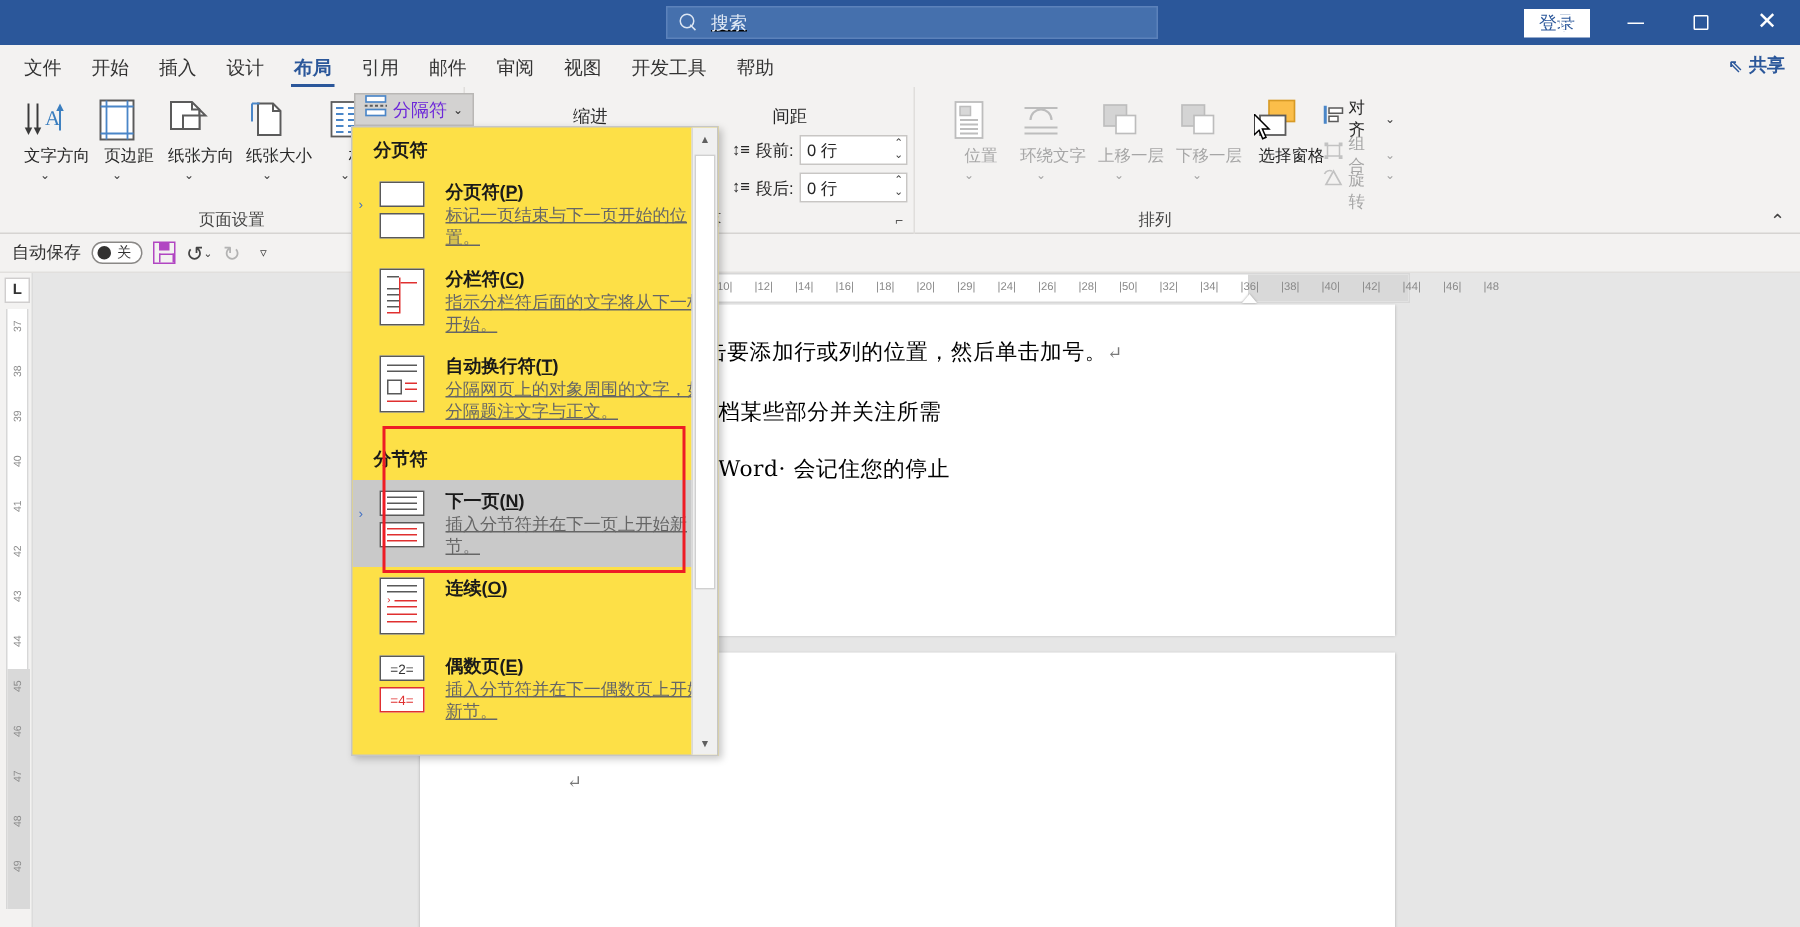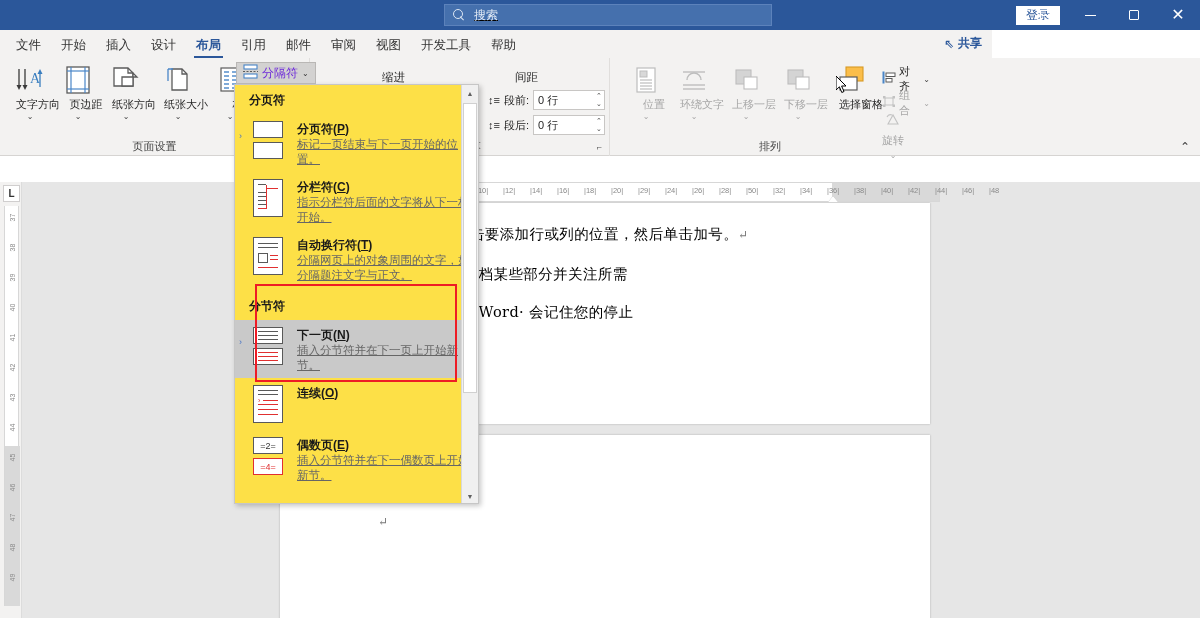--- a/index.html
+++ b/index.html
@@ -54,21 +54,21 @@
   .glyph-max { width: 10px; height: 10px; border: 1.2px solid #fff; border-radius: 1px; }
   .glyph-close { font-size: 16px; line-height: 16px; font-weight: 300; }
   .glyph-ribbon { width: 13px; height: 11px; border: 1.3px solid #fff; position: relative; }
   .glyph-ribbon::before {
     content:""; position:absolute; left:1px; top:1px; right:1px; height:3px;
     border-bottom:1.3px solid #fff;
   }
 
   
   .tabbar {
-    position: absolute; top: 30px; left: 0; width: 992px; height: 28px;
+    position: absolute; top: 30px; left: 0; width: 1200px; height: 28px;
     background: #f3f2f1; display: flex; align-items: flex-end;
   }
   .tab {
     font-size: 12.5px; color: #333; padding: 0 10px; height: 26px;
     line-height: 26px; cursor: pointer; position: relative; white-space: nowrap;
   }
   .tab:first-child { margin-left: 6px; }
   .tab.active { color: #2b579a; font-weight: bold; }
   .tab.active::after {
     content: ""; position: absolute; left: 8px; right: 8px; bottom: 0;
@@ -558,21 +558,21 @@
                 <rect x="10.5" y="1" width="2.5" height="2.5"></rect>
             <rect x="1" y="9.5" width="2.5" height="2.5"></rect>
                 <rect x="10.5" y="9.5" width="2.5" height="2.5"></rect>
               </g>
           </svg>
         </span>
         <span style="font-size:11px;color:#a6a6a6;">组合</span>
         <span style="font-size:8px;color:#a6a6a6;">⌄</span>
       </div>
 
-      <div style="position:absolute; left:272px; top:54px; display:flex; align-items:center; gap:3px; cursor:pointer;flex-direction:column;">
+      <div style="position:absolute; left:272px; top:54px; display:flex; gap:3px; cursor:pointer;">
         <span>
           <svg width="14" height="13" viewBox="0 0 14 13">
             <path d="M2 11 L7 2 L12 11 Z" fill="none" stroke="#c2c2c2" stroke-width="1.1"></path>
             <path d="M1 4 a4 4 0 0 1 5 -2" fill="none" stroke="#c2c2c2" stroke-width="1.1"></path>
           </svg>
         </span>
         <span style="font-size:11px;color:#a6a6a6;">旋转</span>
         <span style="font-size:8px;color:#a6a6a6;">⌄</span>
       </div>
 
@@ -599,20 +599,40 @@
         <line x1="0" y1="7.5" x2="15" y2="7.5" stroke="#5b5b5b" stroke-width="1.2" stroke-dasharray="2,1.5"></line>
         <rect x="1" y="10" width="13" height="4" fill="#fff" stroke="#4a86c8" stroke-width="1.1"></rect>
       </svg>
     </span>
     <span class="lbl">分隔符</span>
     <span class="caret">⌄</span>
   </div>
 
   <div class="collapse-ribbon">⌃</div>
 
+  <div class="qat">
+    <span class="qat-text">自动保存</span>
+    <span class="toggle">
+      <span class="knob"></span>
+      <span class="tl">关</span>
+    </span>
+    <span class="qat-ico">
+      <span class="save-ico"></span>
+    </span>
+    <span class="qat-ico">
+      <span class="arrow-ico">↺</span>
+      <span class="mini-caret">⌄</span>
+    </span>
+    <span class="qat-ico">
+      <span class="arrow-ico dim">↻</span>
+    </span>
+    <span class="qat-ico" style="margin-left:6px">
+      <span class="mini-caret" style="font-size:9px">▿</span>
+    </span>
+  </div>
 
   <div class="workspace">
 
     <div class="vruler">
       <div class="tabsel">
         <span>L</span>
       </div>
       <div class="vruler-strip">
         <div class="vruler-shade" style="top:240px; height:160px;"></div>
         <div class="vnum" style="top:4px">37</div>

